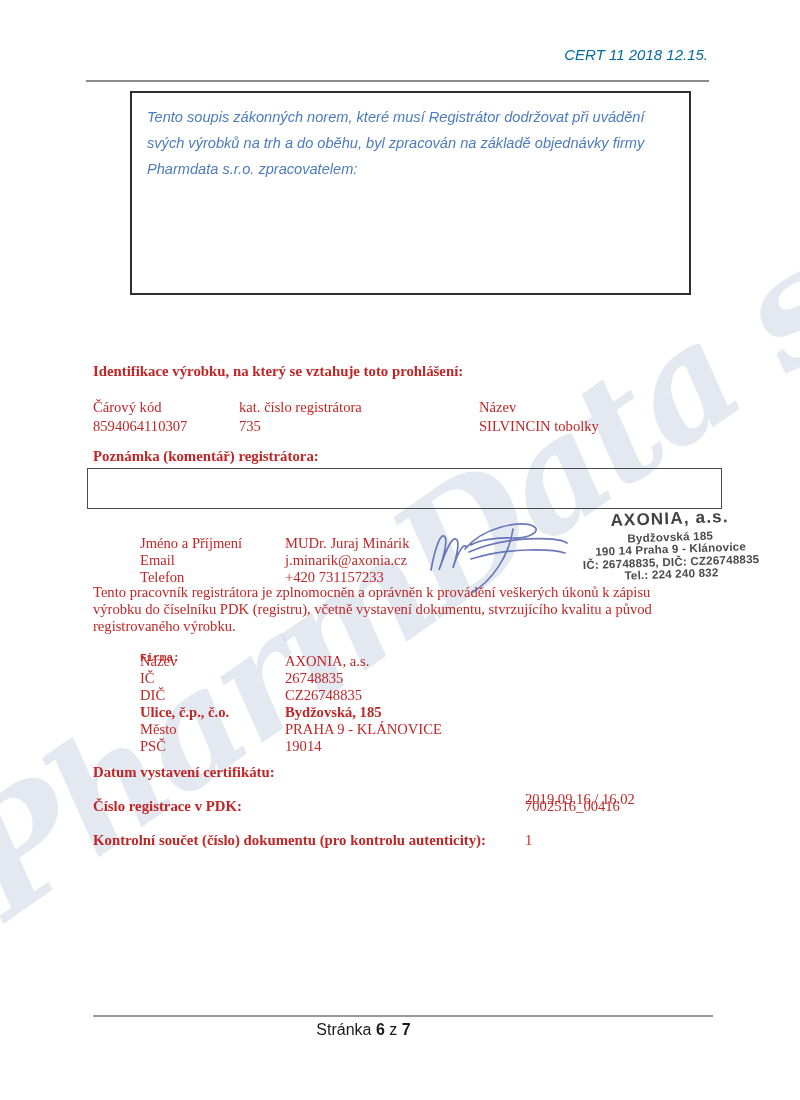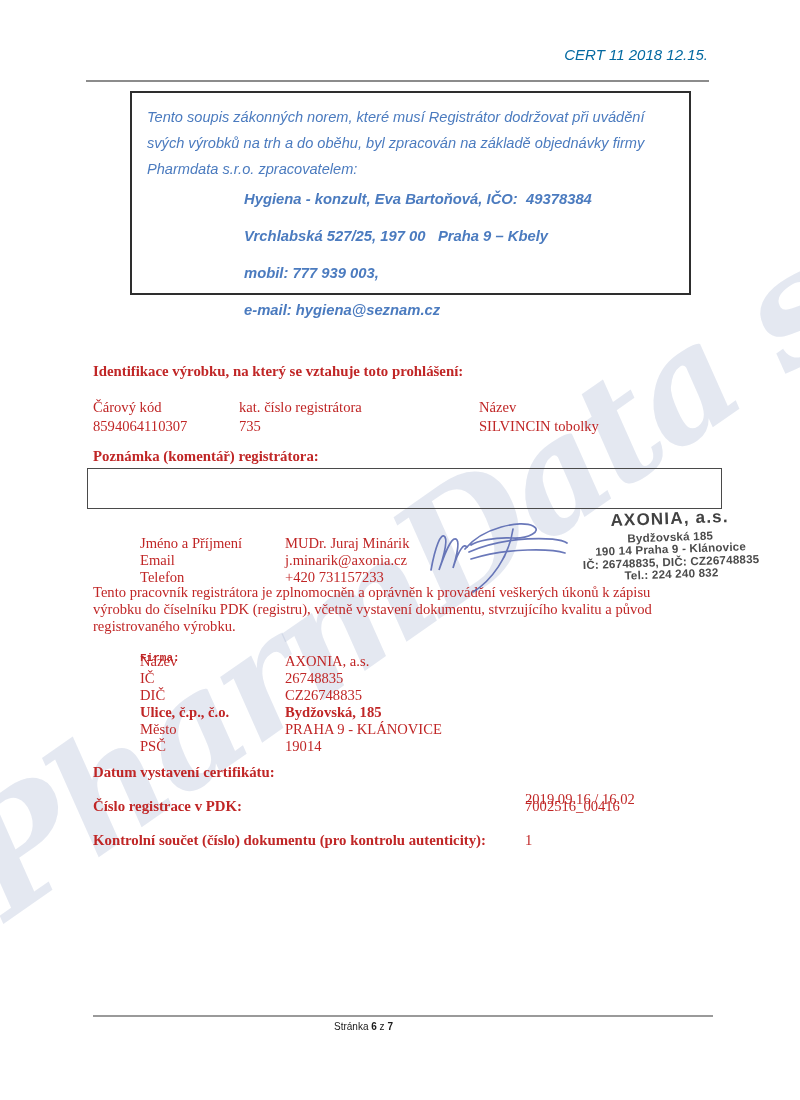--- a/index.html
+++ b/index.html
@@ -40,41 +40,35 @@
   .sum-value{position:absolute;left:525px;font-size:14.6px;z-index:2;white-space:nowrap;}
   
   .stamp{position:absolute;left:553px;top:509px;width:235px;text-align:center;z-index:2;
          transform:rotate(-2deg);color:#424242;font-family:"Liberation Sans",sans-serif;}
   .stamp-title{font-size:17px;font-weight:bold;letter-spacing:1.2px;margin-bottom:2px;}
   .stamp-line{font-size:11.6px;line-height:12.4px;letter-spacing:0.2px;font-weight:bold;color:#4c4c4c;}
   .signature{position:absolute;left:424px;top:518px;width:152px;height:78px;z-index:3;}
   
   .footer-rule{position:absolute;left:93px;top:1015px;width:620px;height:1.5px;background:#9a9a9a;z-index:2;}
   .footer-text{position:absolute;left:0;top:1021px;width:727px;text-align:center;z-index:2;
-               font-family:"Liberation Sans",sans-serif;font-size:10px;color:#1a1a1a;}
+               font-family:"Liberation Sans",sans-serif;font-size:16px;color:#1a1a1a;}
   .footer-text .b{font-weight:bold;}
 </style>
 </head>
 <body>
 
 <div class="page">
 
   <div class="watermark">PharmData s.r.o.</div>
 
   <div class="header-ref">CERT 11 2018 12.15.</div>
   <div class="header-rule"></div>
 
   <div class="intro-box">
     <p class="intro-text">Tento soupis zákonných norem, které musí Registrátor dodržovat při uvádění svých výrobků na trh a do oběhu, byl zpracován na základě objednávky firmy Pharmdata s.r.o. zpracovatelem:</p>
-    <div class="contact-block">
-      <p class="contact-line">Hygiena - konzult, Eva Bartoňová, IČO:  49378384</p>
-      <p class="contact-line">Vrchlabská 527/25, 197 00   Praha 9 – Kbely</p>
-      <p class="contact-line">mobil: 777 939 003,</p>
-      <p class="contact-line">e-mail: hygiena@seznam.cz</p>
-    </div>
   </div>
 
   <div class="sec-heading red" style="top:363px;">Identifikace výrobku, na který se vztahuje toto prohlášení:</div>
 
   <div class="ident-col red" style="left:93px;top:399px;">
     <div class="lab">Čárový kód</div>
     <div class="val">8594064110307</div>
   </div>
   <div class="ident-col red" style="left:239px;top:399px;">
     <div class="lab">kat. číslo registrátora</div>

